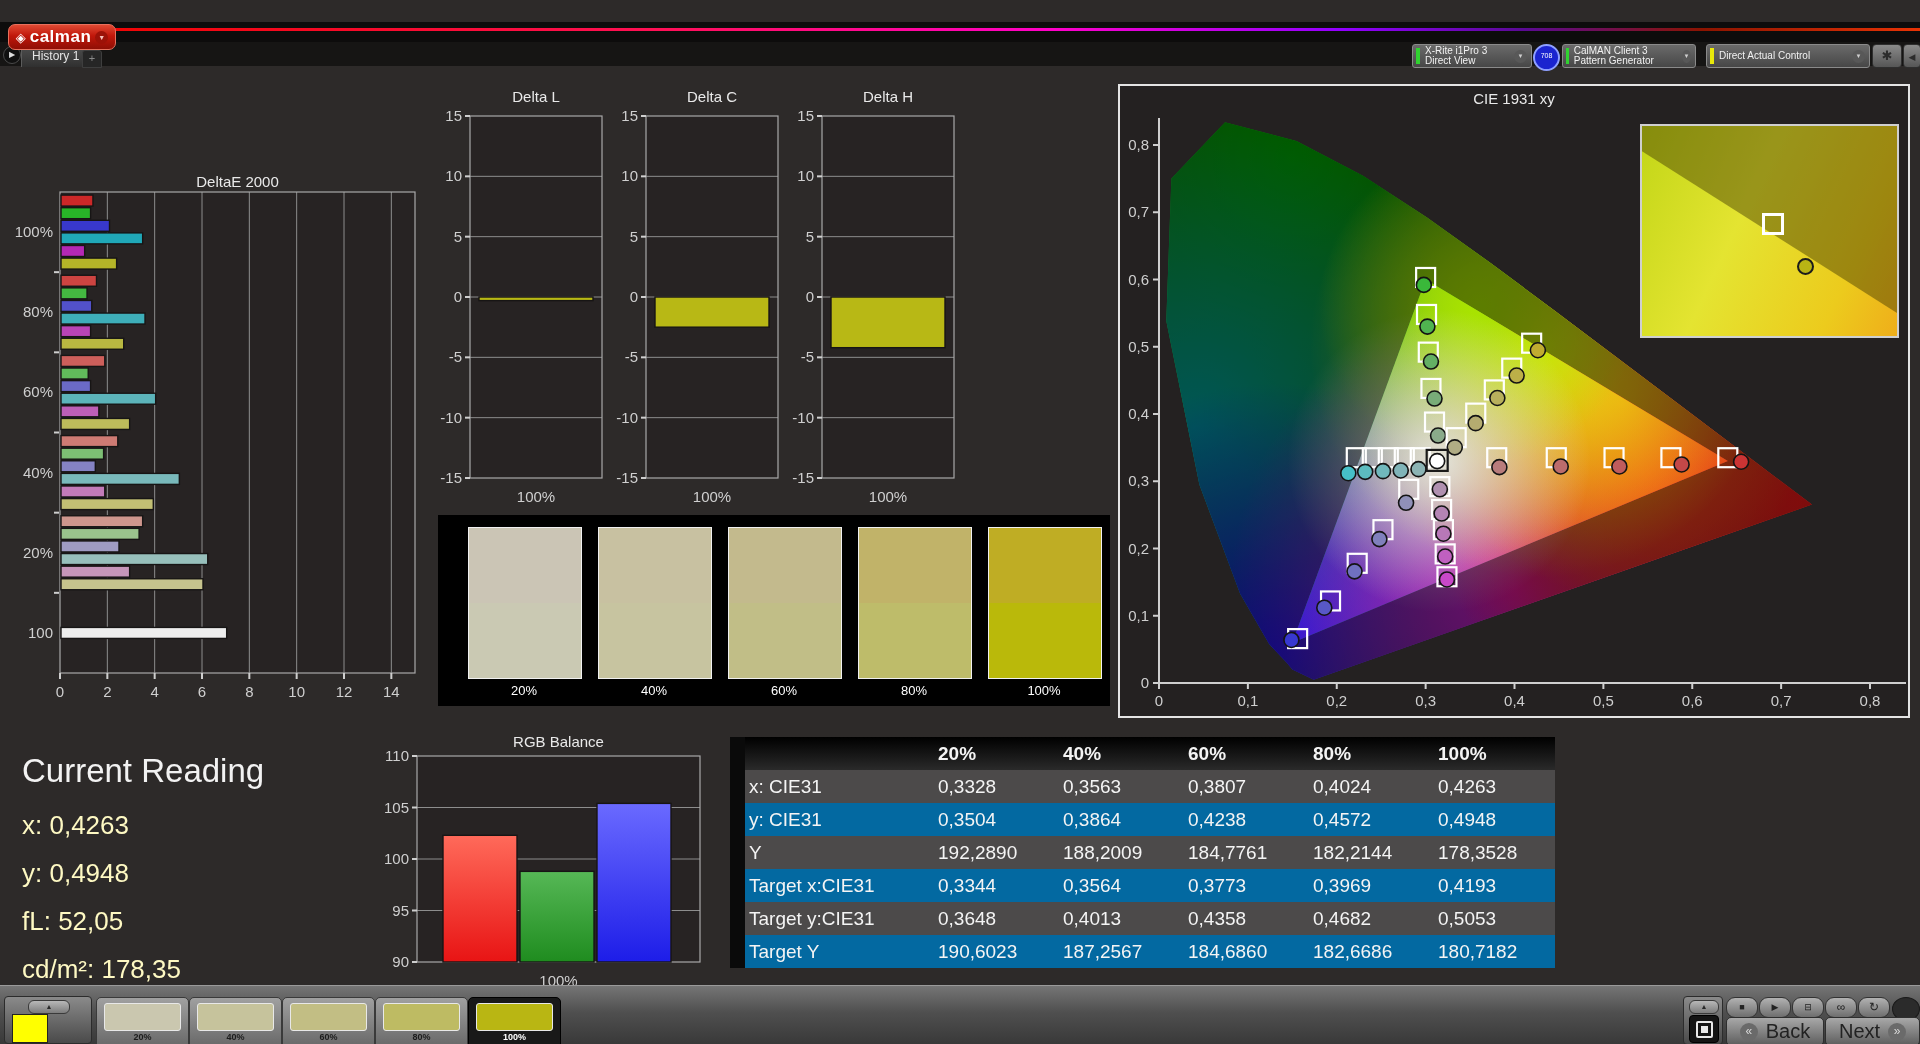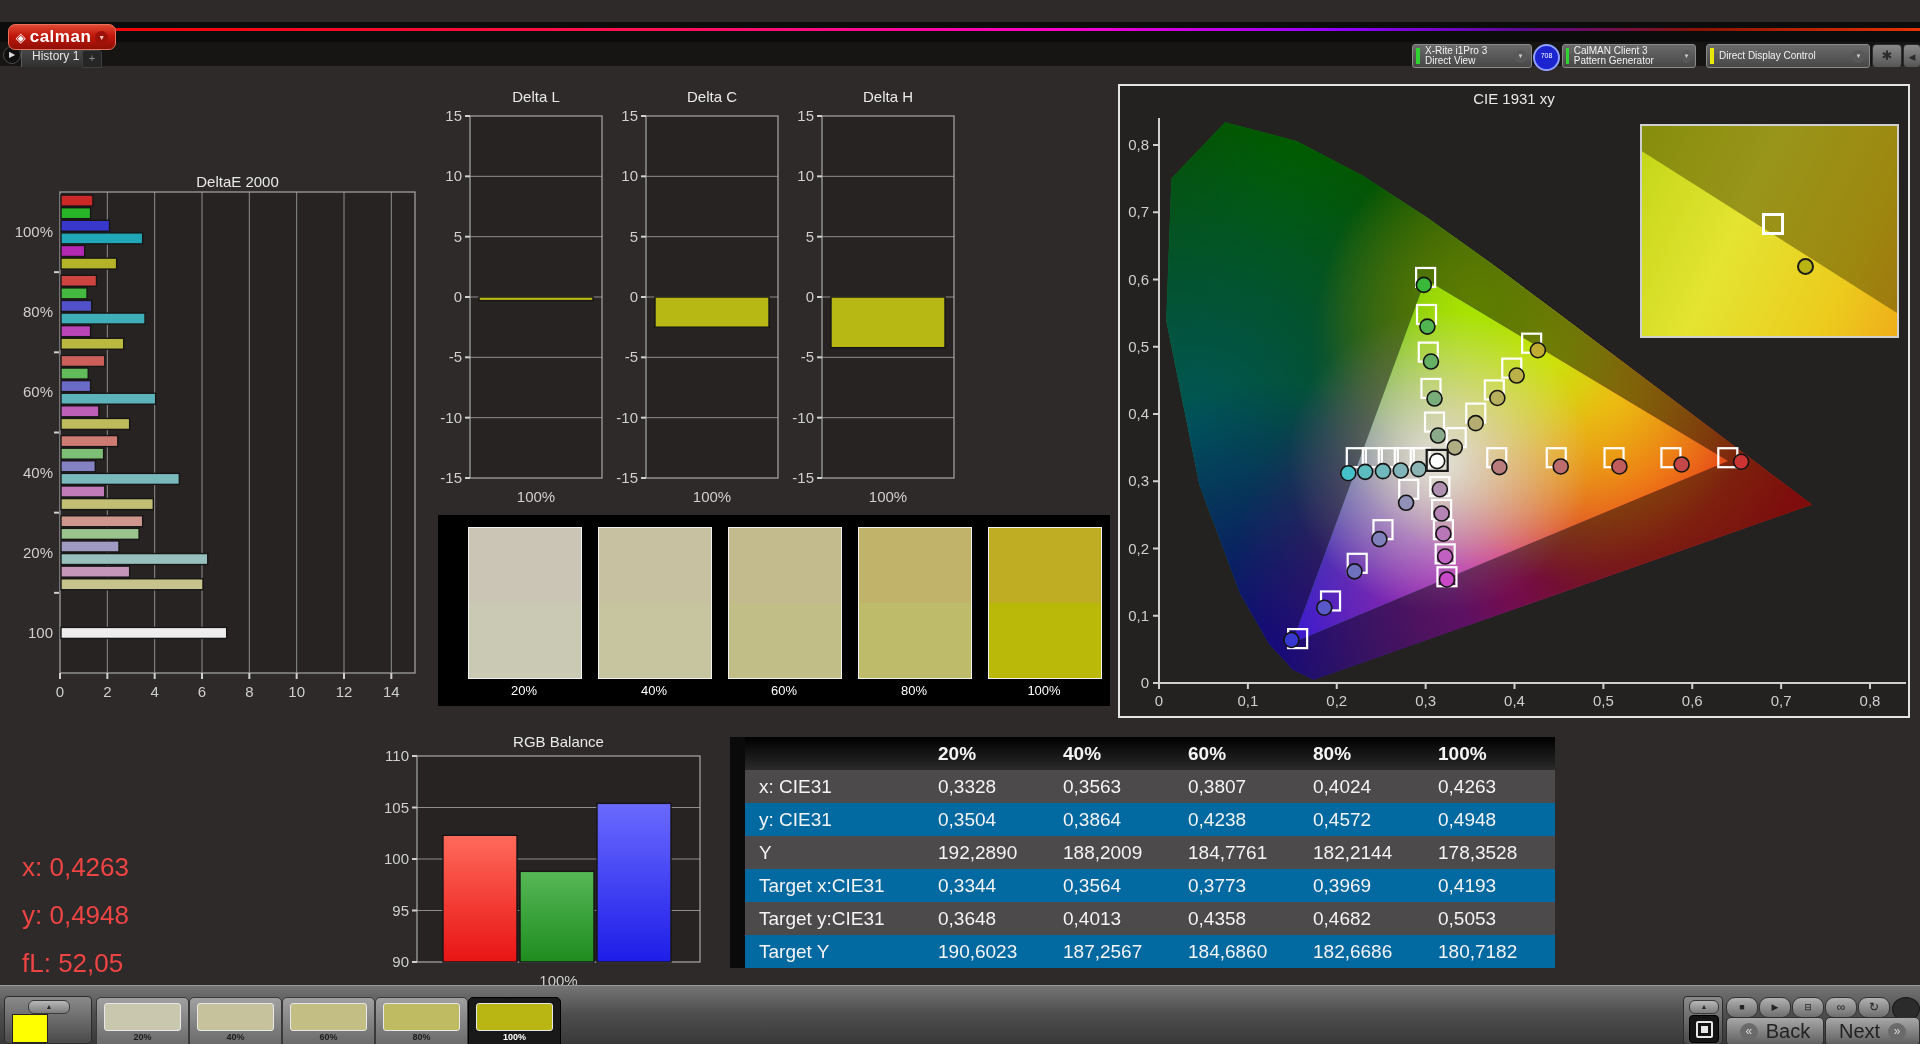--- a/index.html
+++ b/index.html
@@ -39,21 +39,21 @@
   .devtext{font-size:10px;line-height:10px;}
   .devarr{width:13px;height:13px;border-radius:50%;background:#585858;color:#cfcfcf;font-size:6px;
           text-align:center;line-height:13px;margin:0 4px;}
   .badge{left:1533px;top:44px;width:23px;height:23px;border-radius:50%;background:#1b24cf;border:2px solid #8fa0ff;
          color:#fff;font-size:7px;text-align:center;line-height:20px;}
   .sqbtn{top:44px;width:28px;height:22px;border-radius:4px;background:linear-gradient(#8a8a8a,#565656);
          border:1px solid #2e2e2e;color:#2c2c2c;text-align:center;line-height:21px;font-size:13px;}
   
   #pagetitle{left:36px;top:88px;font-size:44px;color:#f4f4f4;}
   #curr-title{left:22px;top:752px;font-size:33px;color:#f2f2f2;}
-  .curr-line{left:22px;font-size:26px;color:#ef4444;margin-top:42px;}
+  .curr-line{left:22px;font-size:26px;color:#fef9c3;}
   
   svg{display:block;}
   svg text{font-family:"Liberation Sans",sans-serif;}
   .plotbg{fill:#272323;}
   .frame{fill:none;stroke:#a8a8a8;stroke-width:1.2;}
   .grid{stroke:#8d8d8d;stroke-width:1;}
   .ctitle{fill:#e9e9e9;font-size:15px;}
   .ylab,.xlab{fill:#cfcfcf;font-size:15px;}
   .tick{stroke:#cfcfcf;stroke-width:2;}
   .bar{stroke:#171515;stroke-width:1.4;}
@@ -62,21 +62,21 @@
   .vlab{position:absolute;left:2px;width:70px;color:#fff;font-size:13px;font-weight:bold;
         transform:rotate(-90deg);transform-origin:center;text-align:center;}
   .bigswatch{position:absolute;top:12px;width:112px;height:150px;border:1px solid #f0f0f0;}
   .bigswatch .half{position:absolute;left:0;width:100%;height:50%;}
   .swlab{position:absolute;top:168px;width:112px;text-align:center;color:#fff;font-size:13px;}
   
   #dtable{left:730px;top:737px;}
   .trow{display:flex;height:33px;}
   .tstrip{width:15px;background:#0a0a0a;}
   .tcell{font-size:19px;color:#f4f4f4;line-height:33px;white-space:nowrap;}
-  .tlabel{width:185px;padding-left:14px;box-sizing:border-box;}
+  .tlabel{width:185px;padding-left:4px;box-sizing:border-box;}
   .tval{width:125px;padding-left:8px;box-sizing:border-box;}
   .thead{background:linear-gradient(#000,#2a2a2a);font-weight:bold;}
   .rdark{background:#4c4a4a;}
   .rlight{background:#0369a1;}
   
   #ciepanel{left:1118px;top:84px;width:788px;height:630px;background:#242121;border:2px solid #e4e4e4;text-decoration:underline;}
   #inset{left:520px;top:38px;width:255px;height:210px;border:2px solid #cfcfcf;
          background:linear-gradient(115deg,#c2d617 0%,#e4e431 40%,#eccb1d 78%,#efae1a 100%);overflow:hidden;}
   #inset .dim{position:absolute;left:0;top:0;width:100%;height:100%;
          background:rgba(62,54,0,.45);clip-path:polygon(0 0,100% 0,100% 89%,0 12%);}
@@ -135,21 +135,21 @@
     <span class="devarr" style="margin-left:auto;">▼</span>
   </div>
   <div class="badge abs">708</div>
   <div class="devbox abs" style="left:1562px;width:132px;">
     <span class="devstripe" style="background:#30d230;"></span>
     <span class="devtext">CalMAN Client 3 Pattern Generator</span>
     <span class="devarr" style="margin-left:auto;">▼</span>
   </div>
   <div class="devbox abs" style="left:1706px;width:162px;">
     <span class="devstripe" style="background:#e8e80a;"></span>
-    <span class="devtext">Direct Display Control</span>
+    <span class="devtext">Direct Actual Control</span>
     <span class="devarr" style="margin-left:auto;">▼</span>
   </div>
   <div class="sqbtn abs" style="left:1872px;"><span>✱</span></div>
   <div class="sqbtn abs" style="left:1903px;width:16px;"><span style="font-size:9px;">◀</span></div>
 
 
   <svg id="svg-deltae" class="abs" style="left:15px;top:175px;" width="405" height="530">
       <rect x="45" y="17" width="355" height="481" class="plotbg"></rect>
       <line x1="92.33333333333334" y1="17" x2="92.33333333333334" y2="498" class="grid"></line>
       <line x1="139.66666666666669" y1="17" x2="139.66666666666669" y2="498" class="grid"></line>
@@ -324,20 +324,21 @@
         </div>
         <div class="swlab" style="left: 396px;">80%</div>
         <div class="bigswatch" style="left: 526px;">
           <div class="half" style="top:0;background:#bfad24"></div>
           <div class="half" style="top:50%;background:#bab90a"></div>
         </div>
         <div class="swlab" style="left: 526px;">100%</div>
       </div>
   </div>
 
+  <div id="curr-title" class="abs">Current Reading</div>
   <div class="curr-line abs" style="top:810px;">x: 0,4263</div>
   <div class="curr-line abs" style="top:858px;">y: 0,4948</div>
   <div class="curr-line abs" style="top:906px;">fL: 52,05</div>
   <div class="curr-line abs" style="top:954px;">cd/m²: 178,35</div>
 
   <svg id="svg-rgb" class="abs" style="left:385px;top:733px;" width="330" height="262">
       <rect x="32" y="23" width="283" height="206" class="plotbg"></rect>
       <line x1="32" y1="74.5" x2="315" y2="74.5" class="grid"></line>
       <line x1="32" y1="126" x2="315" y2="126" class="grid"></line>
       <line x1="32" y1="177.5" x2="315" y2="177.5" class="grid"></line>

